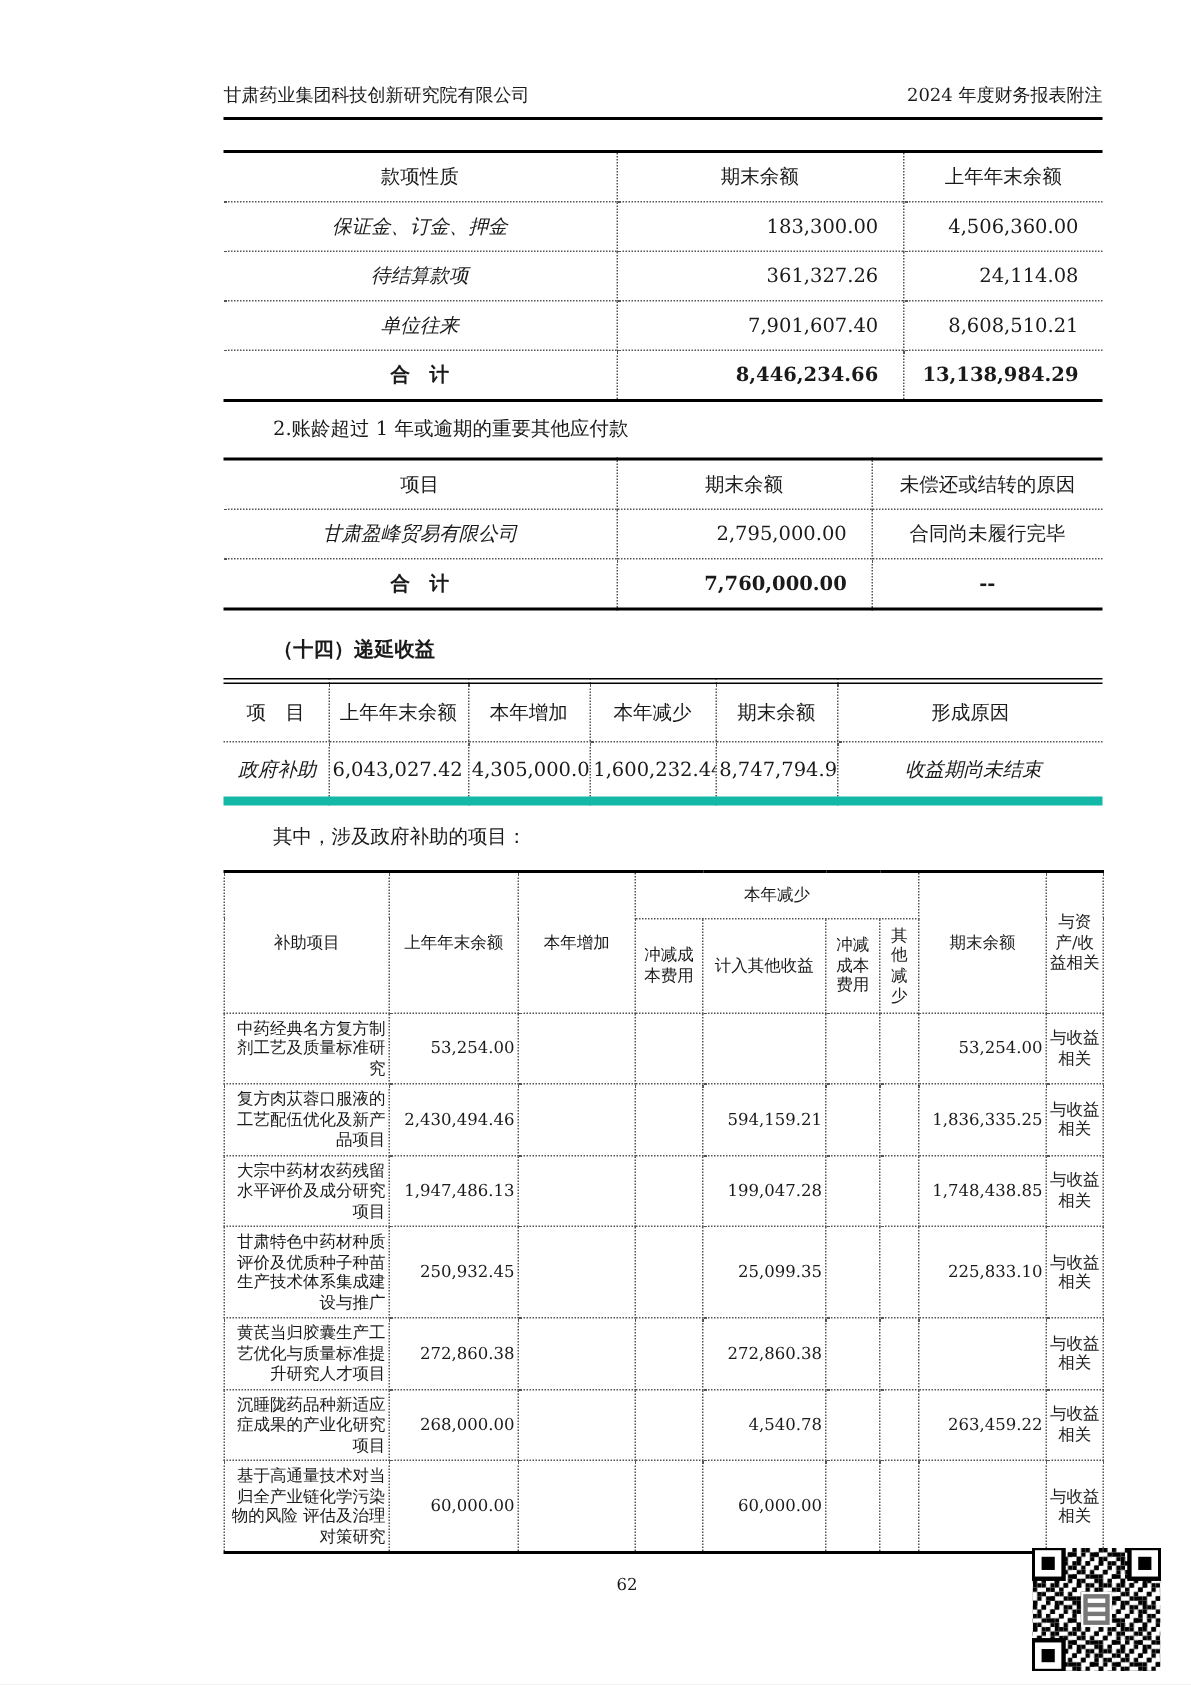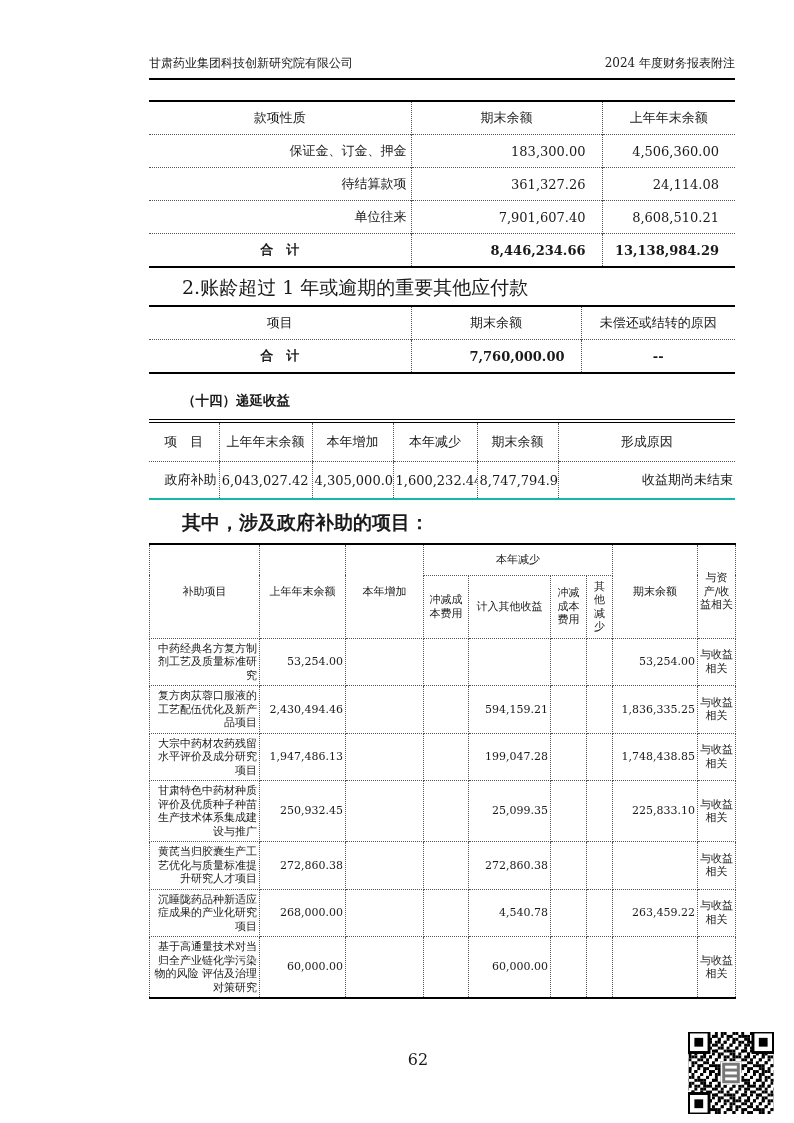--- a/index.html
+++ b/index.html
@@ -20,45 +20,45 @@
   td,th{font-weight:normal;font-size:13px;overflow:hidden;}
   .t-simple{border-top:2px solid #000;border-bottom:2px solid #000;margin-top:20px;}
   .t-simple th,.t-simple td{
     border-top:1px dotted #555;padding:7px 4px;vertical-align:middle;
   }
   .t-simple tr:first-child th{border-top:none;}
   .t-simple th:not(:first-child),.t-simple td:not(:first-child){border-left:1px dotted #555;}
   .num{text-align:right;padding-right:16px !important;
        font-family:"DejaVu Serif","Liberation Serif",serif;}
   .ctr{text-align:center;}
-  .lft{text-align:right;}
+  .lft{text-align:center;font-style:italic;}
   .bold{font-weight:bold;}
   
-  .para{font-size:19px;margin:9px 0 0 33px;line-height:20px;}
+  .para{font-size:13px;margin:9px 0 0 33px;line-height:20px;}
   .sec-heading{font-size:13.5px;font-weight:bold;margin:16px 0 0 33px;line-height:20px;}
   
-  .t-deferred{border-top:4px double #000;border-bottom:2px solid #14b8a6;margin-top:9px;}
+  .t-deferred{border-top:4px double #000;border-bottom:6px solid #14b8a6;margin-top:9px;}
   .t-deferred th{padding:10px 2px;border-bottom:1px dotted #555;}
   .t-deferred td{padding:9px 2px;vertical-align:middle;}
   .t-deferred th:not(:first-child),.t-deferred td:not(:first-child){border-left:1px dotted #555;}
   .t-deferred .num{padding-right:3px !important;}
   
   .t-grants{border-top:2px solid #000;border-bottom:2px solid #000;
             border-left:1px dotted #555;border-right:1px dotted #555;margin-top:11px;}
   .t-grants th,.t-grants td{
     font-size:11px;line-height:13.5px;border:1px dotted #555;
     padding:3px 2px;vertical-align:middle;word-break:break-all;
   }
   .t-grants th{text-align:center;}
   .t-grants .num{padding-right:2px !important;}
   .t-grants .proj{text-align:right;padding-left:2px;}
   .t-grants .rel{text-align:center;padding:2px 1px;}
   
   .page-number{position:absolute;top:1050px;left:125px;width:586px;text-align:center;
-               font-size:16px;}
+               font-size:11px;}
   .qr{position:absolute;left:688px;top:1032px;width:86px;height:82px;}
 </style>
 </head>
 <body>
 
 <div class="page">
   <div class="content">
 
     <div class="doc-header">
       <span>甘肃药业集团科技创新研究院有限公司</span>
@@ -106,20 +106,25 @@
       <colgroup>
           <col style="width:262px">
           <col style="width:170px">
           <col style="width:154px">
         </colgroup>
       <tbody>
           <tr>
         <th class="ctr">项目</th>
         <th class="ctr">期末余额</th>
         <th class="ctr">未偿还或结转的原因</th>
+      </tr>
+      <tr>
+        <td class="lft">甘肃盈峰贸易有限公司</td>
+        <td class="num">2,795,000.00</td>
+        <td class="ctr">合同尚未履行完毕</td>
       </tr>
       <tr>
         <td class="ctr bold">合　计</td>
         <td class="num bold">7,760,000.00</td>
         <td class="ctr bold">--</td>
       </tr>
     </tbody>
       </table>
 
     <div class="sec-heading">（十四）递延收益</div>
@@ -146,21 +151,21 @@
         <td class="lft" style="padding-left:4px;">政府补助</td>
         <td class="num">6,043,027.42</td>
         <td class="num">4,305,000.00</td>
         <td class="num">1,600,232.44</td>
         <td class="num">8,747,794.98</td>
         <td class="lft" style="padding-left:6px;">收益期尚未结束</td>
       </tr>
     </tbody>
       </table>
 
-    <div class="para" style="margin-top:12px;font-weight:bold;">其中，涉及政府补助的项目：</div>
+    <div class="para" style="margin-top:12px;">其中，涉及政府补助的项目：</div>
 
     <table class="t-grants">
       <colgroup>
         <col style="width:110px">
           <col style="width:86px">
           <col style="width:78px">
         <col style="width:45px">
           <col style="width:82px">
           <col style="width:36px">
         <col style="width:26px">

